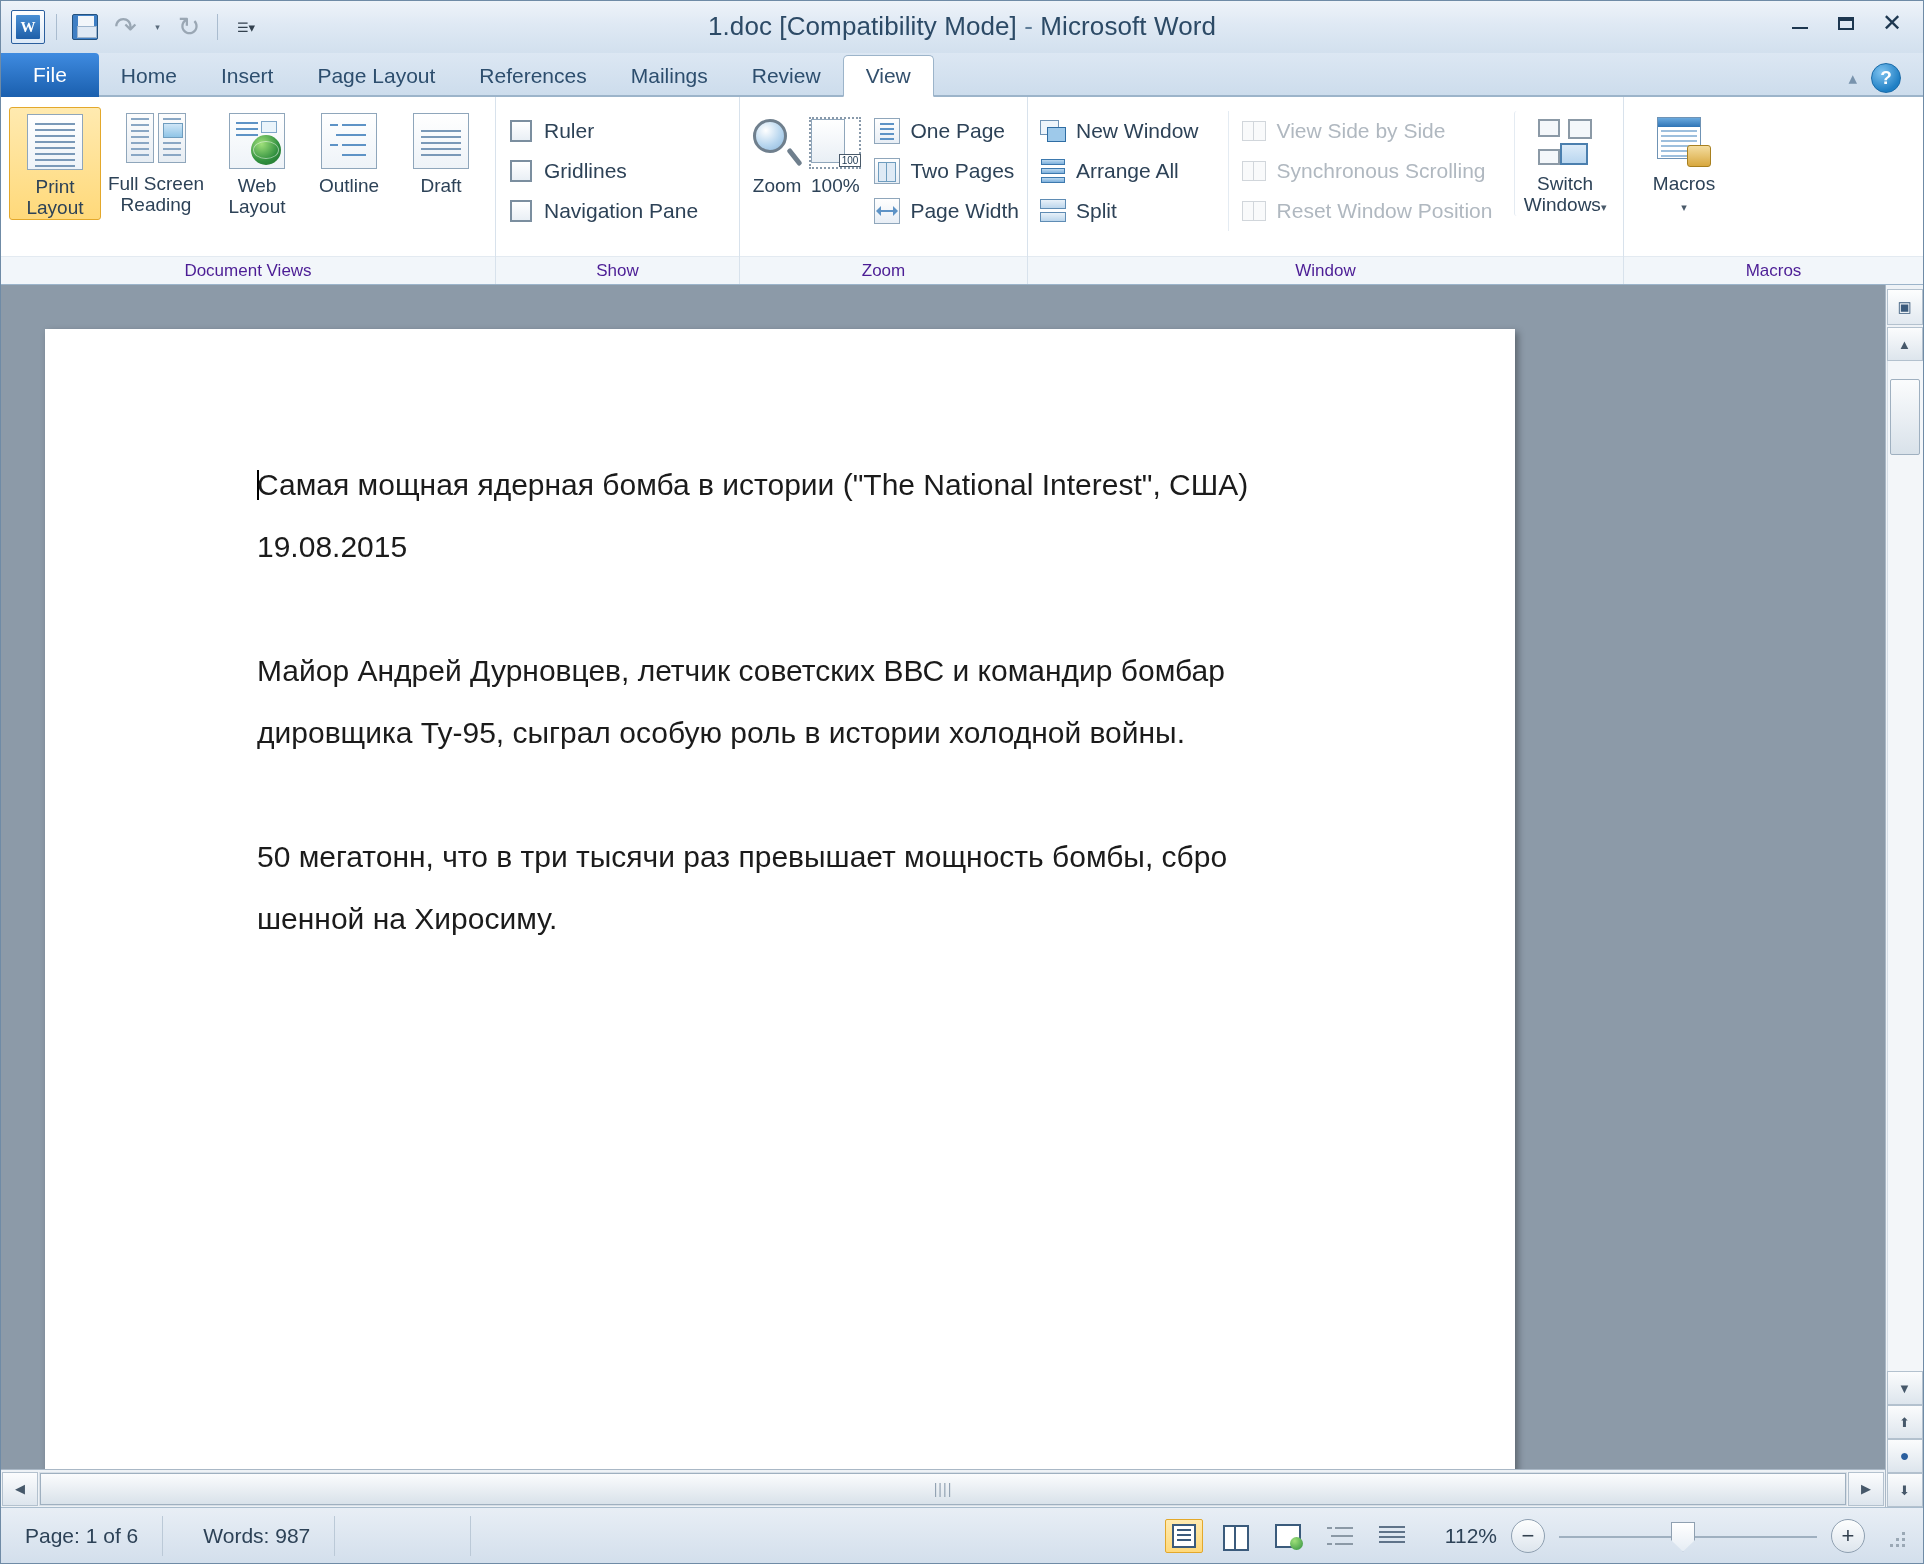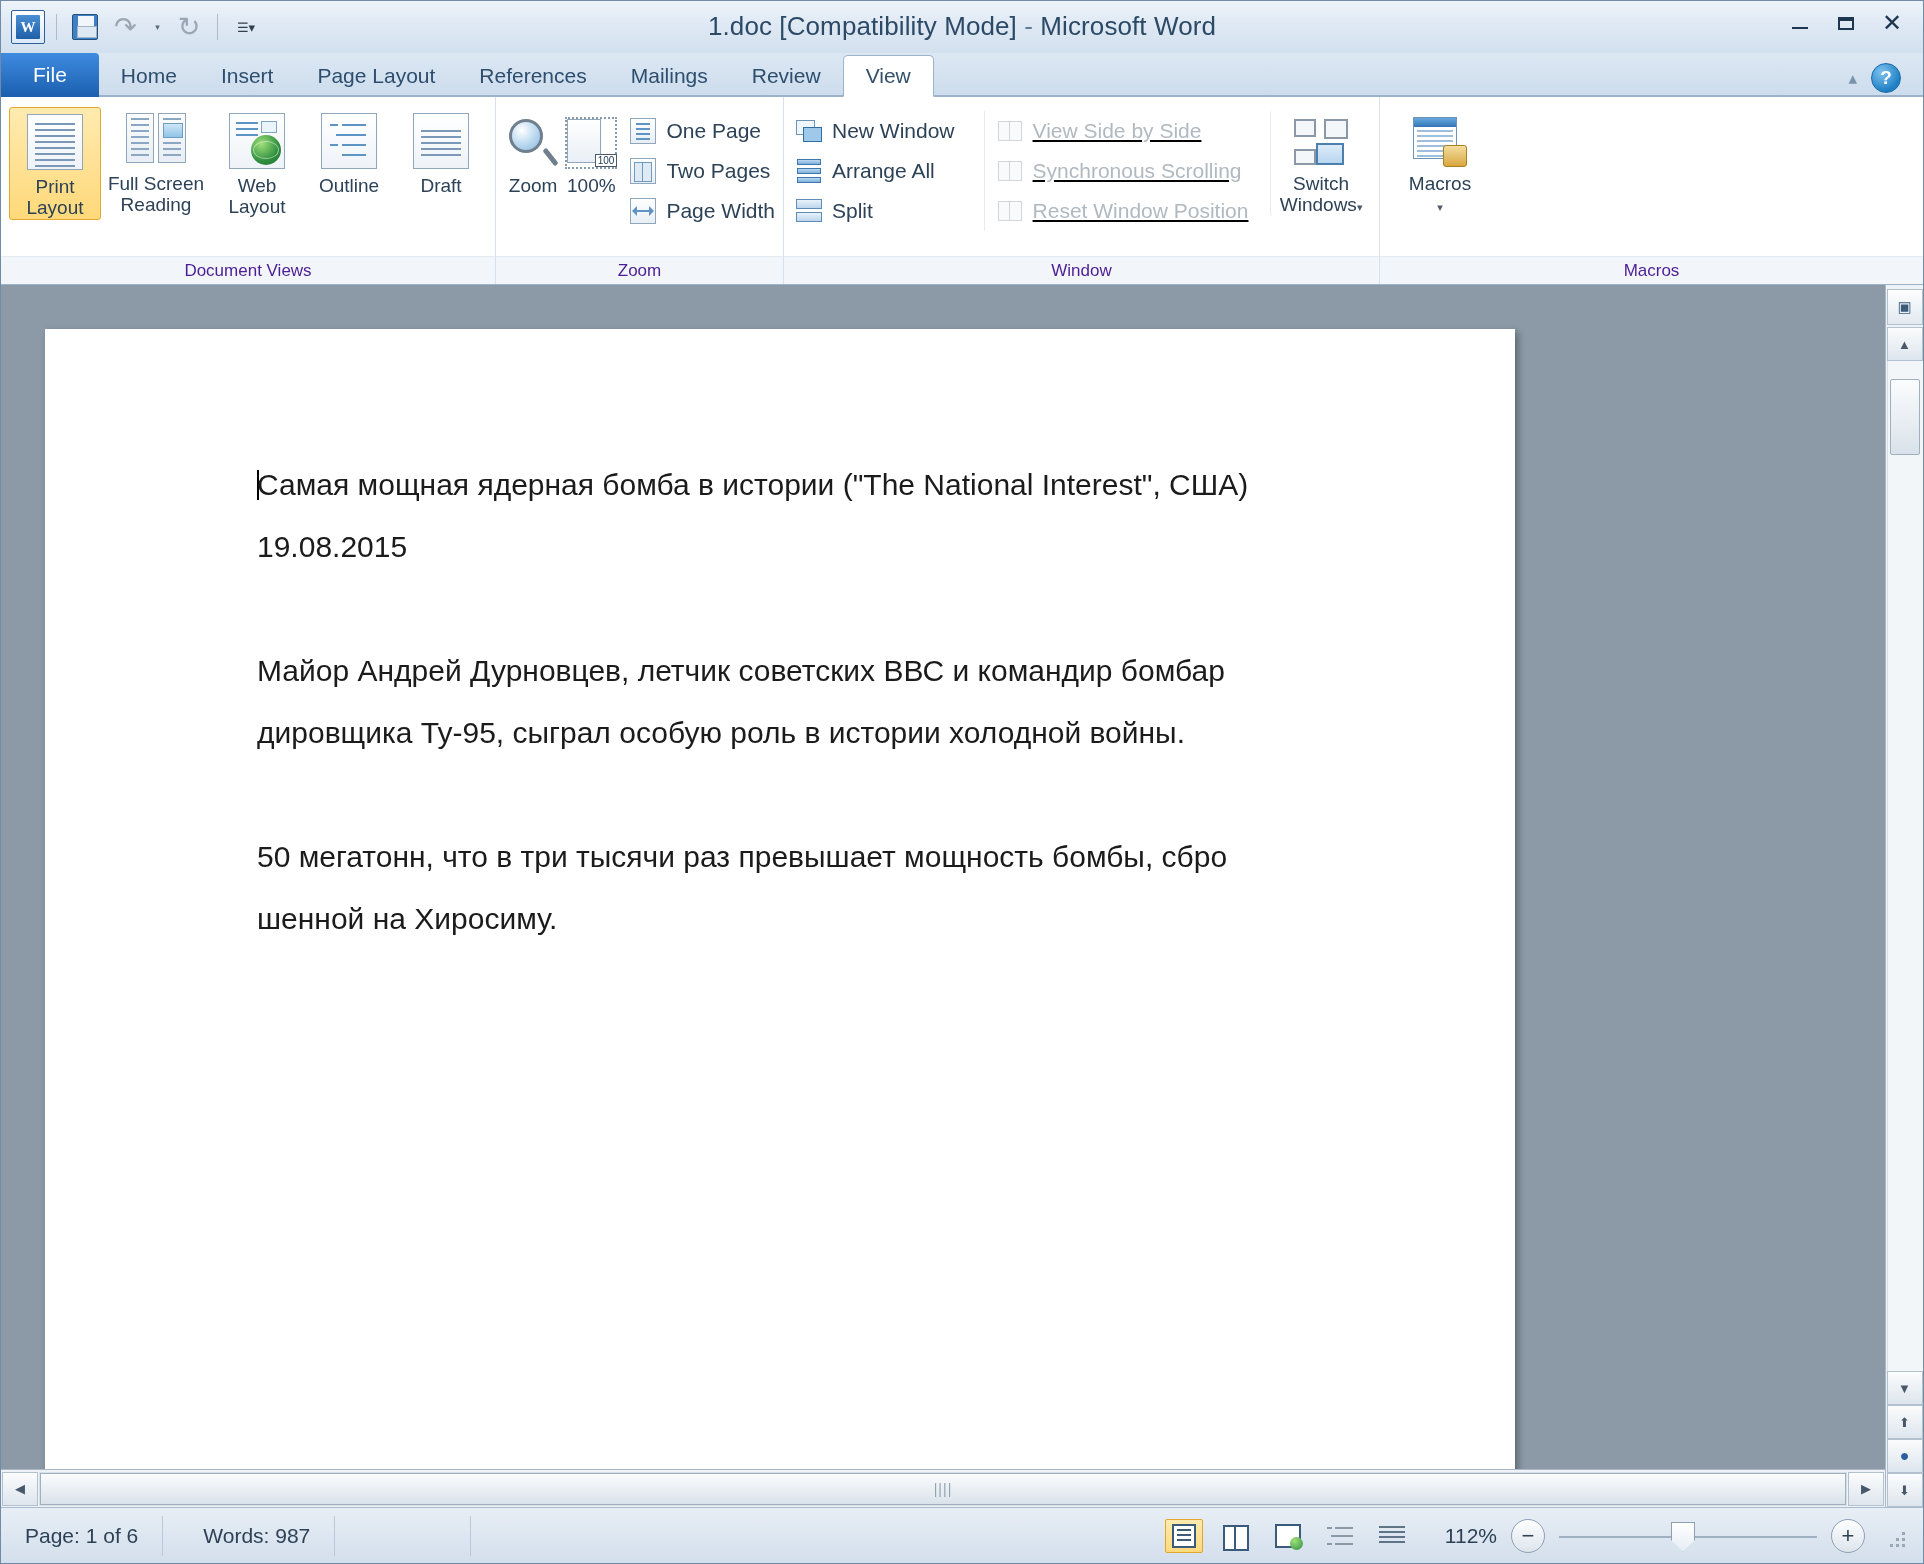--- a/index.html
+++ b/index.html
@@ -396,20 +396,37 @@
                 <b></b>
                 <b></b>
               </div>
           </div>
           <div class="lbl"><span>Draft</span></div>
         </div>
       </div>
       <div class="rlabel">Document Views</div>
     </div>
 
+    <div class="rgroup" style="width:244px">
+      <div class="rbody" style="flex-direction:column; padding-top:14px;">
+        <div class="chkrow">
+          <span class="chkbox"></span>
+          <span class="chklbl">Ruler</span>
+        </div>
+        <div class="chkrow">
+          <span class="chkbox"></span>
+          <span class="chklbl">Gridlines</span>
+        </div>
+        <div class="chkrow">
+          <span class="chkbox"></span>
+          <span class="chklbl">Navigation Pane</span>
+        </div>
+      </div>
+      <div class="rlabel">Show</div>
+    </div>
 
     <div class="rgroup" style="width:288px">
       <div class="rbody" style="padding-top:14px;">
         <div class="bigbtn" style="width:76px">
           <div class="zoomico">
             <span class="lens"></span>
               <span class="hdl"></span>
           </div>
           <div class="lbl"><span>Zoom</span></div>
         </div>
@@ -459,21 +476,21 @@
             <span class="lbl">Arrange All</span>
           </div>
           <div class="smrow">
             <span class="smico split">
                 <b style="top:1px"></b>
                 <b style="top:14px"></b>
               </span>
             <span class="lbl">Split</span>
           </div>
         </div>
-        <div style="display:flex;flex-direction:column;width:340px; border-left:1px solid #e4ebf2; padding-left:8px;text-decoration:underline;">
+        <div style="display:flex;flex-direction:column;width:340px; border-left:1px solid #e4ebf2; padding-left:8px;">
           <div class="smrow dis">
             <span class="smico ghost"></span>
             <span class="lbl">View Side by Side</span>
           </div>
           <div class="smrow dis">
             <span class="smico ghost"></span>
             <span class="lbl">Synchronous Scrolling</span>
           </div>
           <div class="smrow dis">
             <span class="smico ghost"></span>

